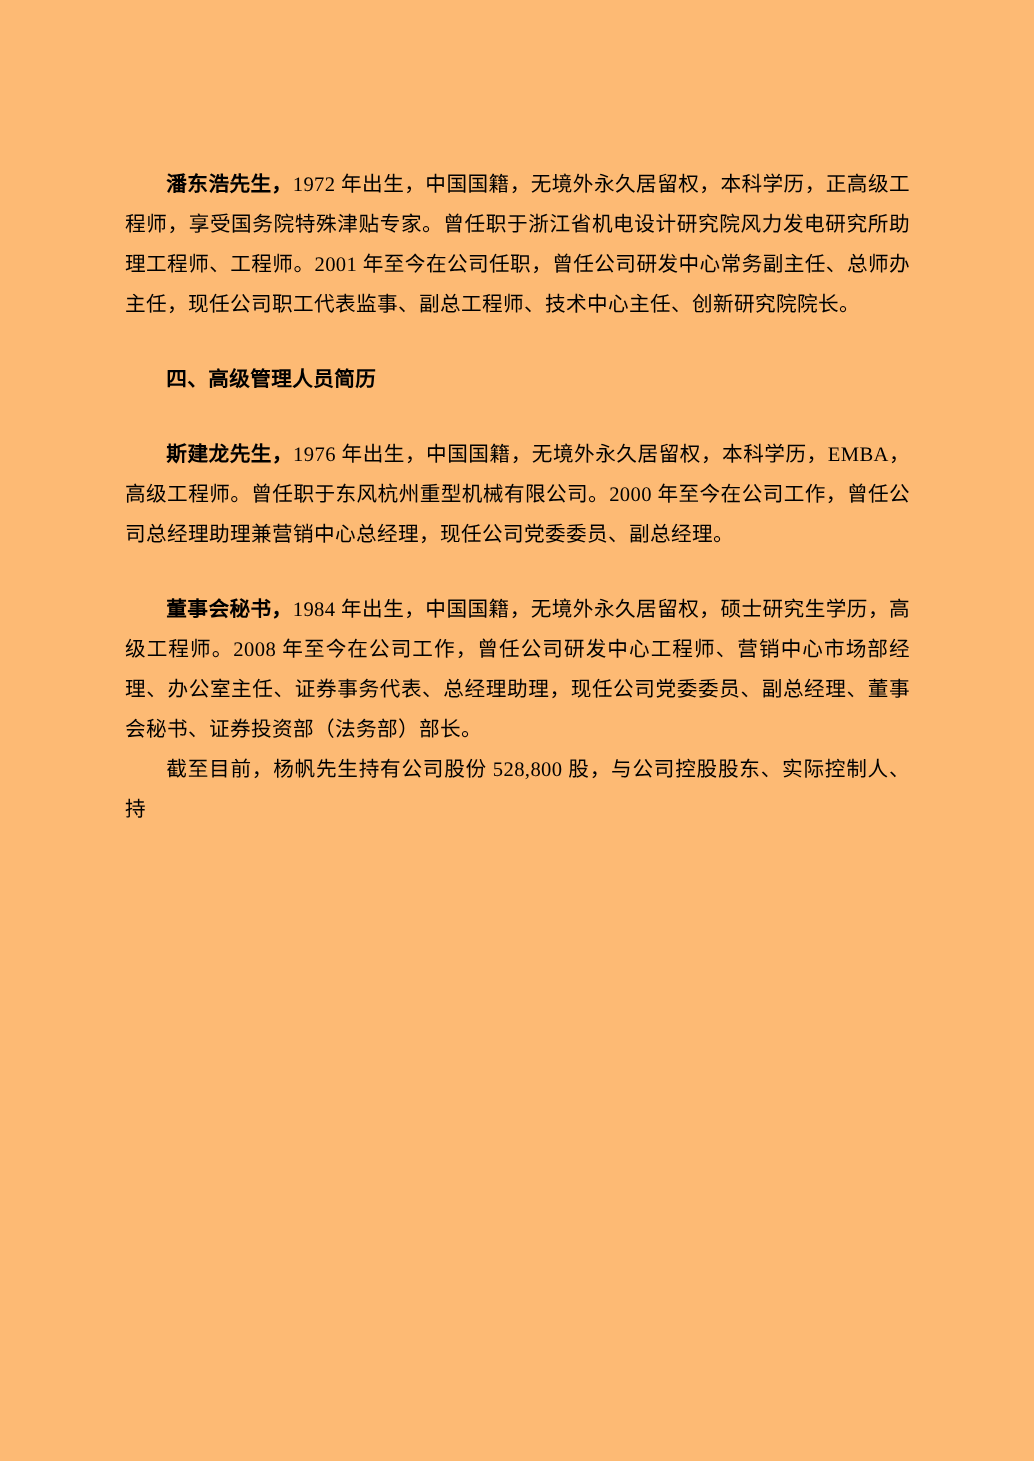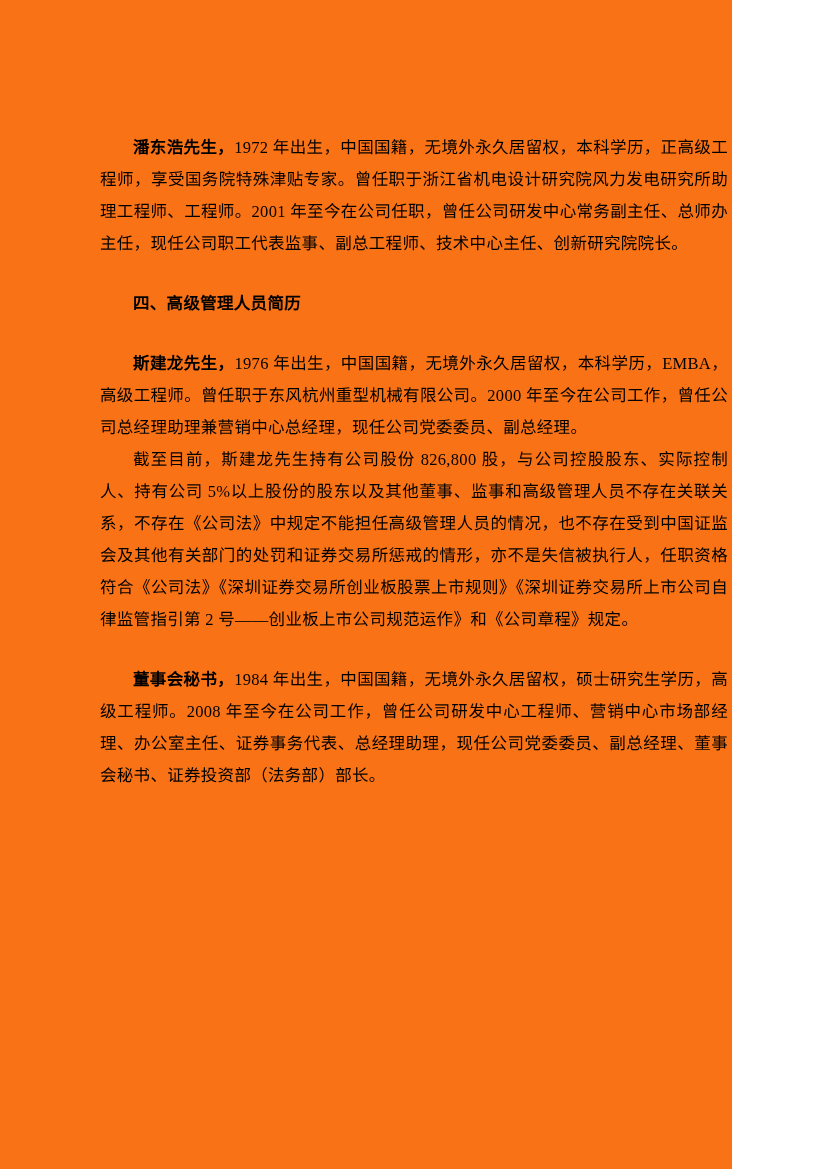--- a/index.html
+++ b/index.html
@@ -2,23 +2,23 @@
 <html lang="zh-CN"><head>
 <meta charset="utf-8">
 <style>
   html, body {
     margin: 0;
     padding: 0;
     background: #ffffff;
   }
   .page {
     position: relative;
-    width: 732px;
+    width: 827px;
     height: 1169px;
-    background: #f97316;
+    background: #fdba74;
     color: #000000;
     font-family: "Liberation Serif", "DejaVu Serif", serif;
     overflow: hidden;
   }
   .text-col {
     position: absolute;
     left: 100px;
     top: 132px;
     width: 628px;
     font-size: 16.5px;
@@ -49,19 +49,19 @@
   <div class="text-col">
 
     <p class="para"><span class="b">潘东浩先生，</span><span>1972 年出生，中国国籍，无境外永久居留权，本科学历，正高级工程师，享受国务院特殊津贴专家。曾任职于浙江省机电设计研究院风力发电研究所助理工程师、工程师。2001 年至今在公司任职，曾任公司研发中心常务副主任、总师办主任，现任公司职工代表监事、副总工程师、技术中心主任、创新研究院院长。</span></p>
 
 
     <p class="para heading sp">四、高级管理人员简历</p>
 
 
     <p class="para sp"><span class="b">斯建龙先生，</span><span>1976 年出生，中国国籍，无境外永久居留权，本科学历，EMBA，高级工程师。曾任职于东风杭州重型机械有限公司。2000 年至今在公司工作，曾任公司总经理助理兼营销中心总经理，现任公司党委委员、副总经理。</span></p>
 
-    <p class="para"><span>截至目前，斯建龙先生持有公司股份 826,800 股，与公司控股股东、实际控制人、持有公司 5%以上股份的股东以及其他董事、监事和高级管理人员不存在关联关系，不存在《公司法》中规定不能担任高级管理人员的情况，也不存在受到中国证监会及其他有关部门的处罚和证券交易所惩戒的情形，亦不是失信被执行人，任职资格符合《公司法》《深圳证券交易所创业板股票上市规则》《深圳证券交易所上市公司自律监管指引第 2 号——创业板上市公司规范运作》和《公司章程》规定。</span></p>
 
     <p class="para sp"><span class="b">董事会秘书，</span><span>1984 年出生，中国国籍，无境外永久居留权，硕士研究生学历，高级工程师。2008 年至今在公司工作，曾任公司研发中心工程师、营销中心市场部经理、办公室主任、证券事务代表、总经理助理，现任公司党委委员、副总经理、董事会秘书、证券投资部（法务部）部长。</span></p>
 
+    <p class="para"><span>截至目前，杨帆先生持有公司股份 528,800 股，与公司控股股东、实际控制人、持</span></p>
 
   </div>
 </div>
 
 </body></html>

